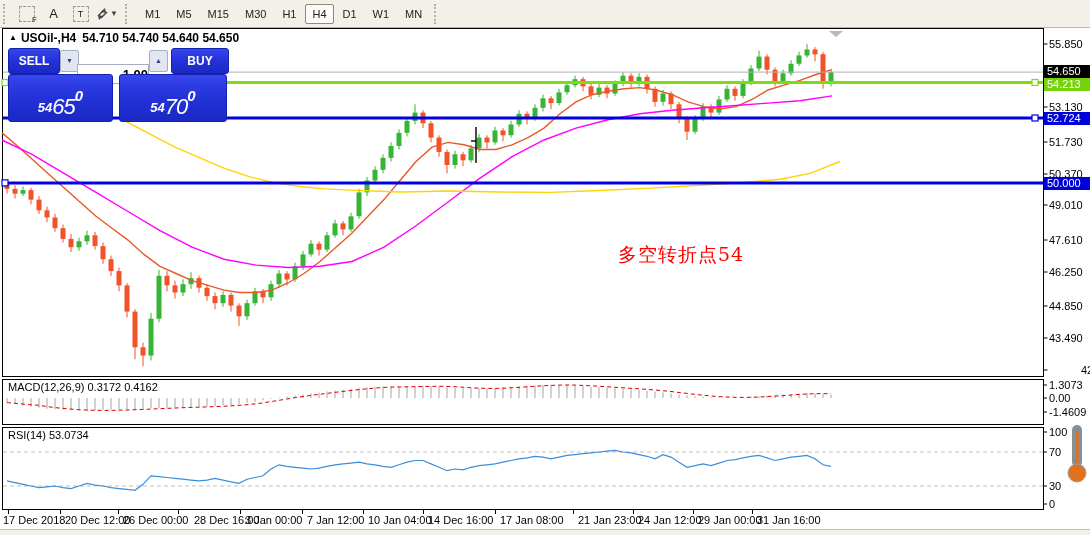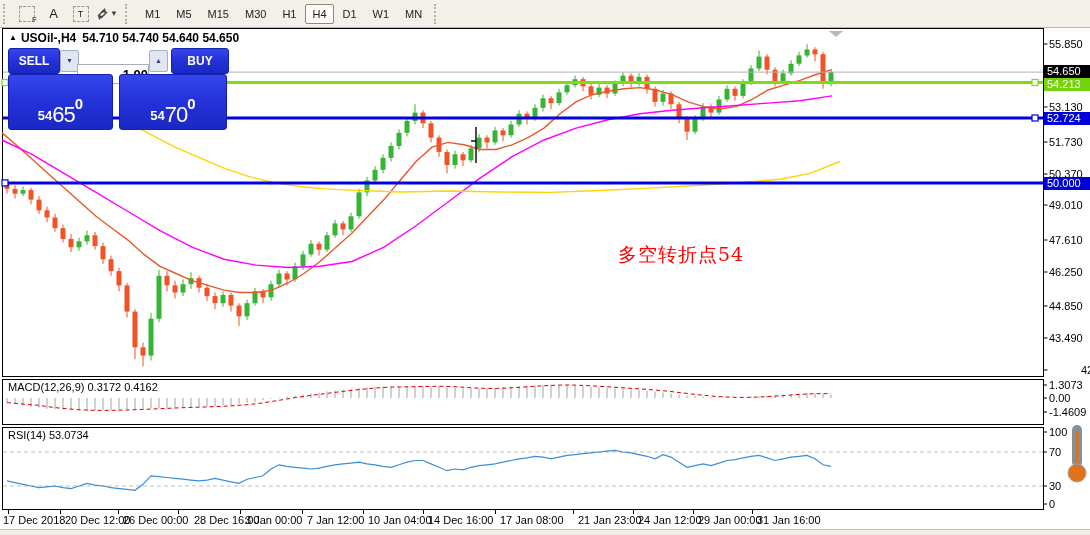--- a/index.html
+++ b/index.html
@@ -29,22 +29,22 @@
   .trade-panel{position:absolute;left:8px;top:47px;width:219px;height:68px;background:#fff;z-index:4;}
   .btn-blue{background:linear-gradient(180deg,#3647ec 0%,#2433da 45%,#1a28c4 100%);
     border:1px solid #1420b0;border-radius:3px;color:#fff;text-align:center;}
   .sell-btn{position:absolute;left:0;top:1px;width:50px;height:24px;font-size:12px;font-weight:700;line-height:24px;}
   .buy-btn{position:absolute;left:163px;top:1px;width:56px;height:24px;font-size:12px;font-weight:700;line-height:24px;}
   .spin{position:absolute;top:3px;width:17px;height:20px;background:#e2e6f0;border:1px solid #a6adc6;
     border-radius:2px;font-size:7px;color:#2a3f8f;text-align:center;line-height:20px;}
   .spin.down{left:52px;} .spin.up{left:141px;}
   .vol-box{position:absolute;left:69px;top:17px;width:72px;height:20px;background:#fff;border:1px solid #a6adc6;
     font-size:13px;color:#000;text-align:right;line-height:20px;box-sizing:border-box;font-weight:bold;}
-  .tile{position:absolute;top:27px;height:56px;display:flex;align-items:flex-end;justify-content:center;
-    padding-bottom:4px;box-sizing:border-box;}
+  .tile{position:absolute;top:27px;height:48px;display:flex;align-items:flex-end;justify-content:center;
+    padding-bottom:4px;box-sizing:border-box;font-style:italic;}
   .tile.sell{left:0;width:105px;} .tile.buy{left:111px;width:108px;}
   .tile .pre{font-size:13px;font-weight:700;line-height:1;margin-bottom:3px;}
   .tile .big{font-size:22px;font-weight:400;line-height:0.85;letter-spacing:-1px;}
   .tile .sup{font-size:15px;font-weight:700;line-height:1;position:relative;top:-14px;}
   
   .panel-label{position:absolute;z-index:3;font-size:11px;color:#000;}
   .annotation{position:absolute;left:618px;top:242px;z-index:3;font-size:19px;color:#f00;
     font-family:"DejaVu Serif","Liberation Serif",serif;letter-spacing:1px;}
   .axis-label{position:absolute;z-index:3;font-size:11px;color:#000;white-space:nowrap;}
   .badge{position:absolute;left:1044px;width:46px;height:13px;z-index:3;font-size:11px;color:#fff;

